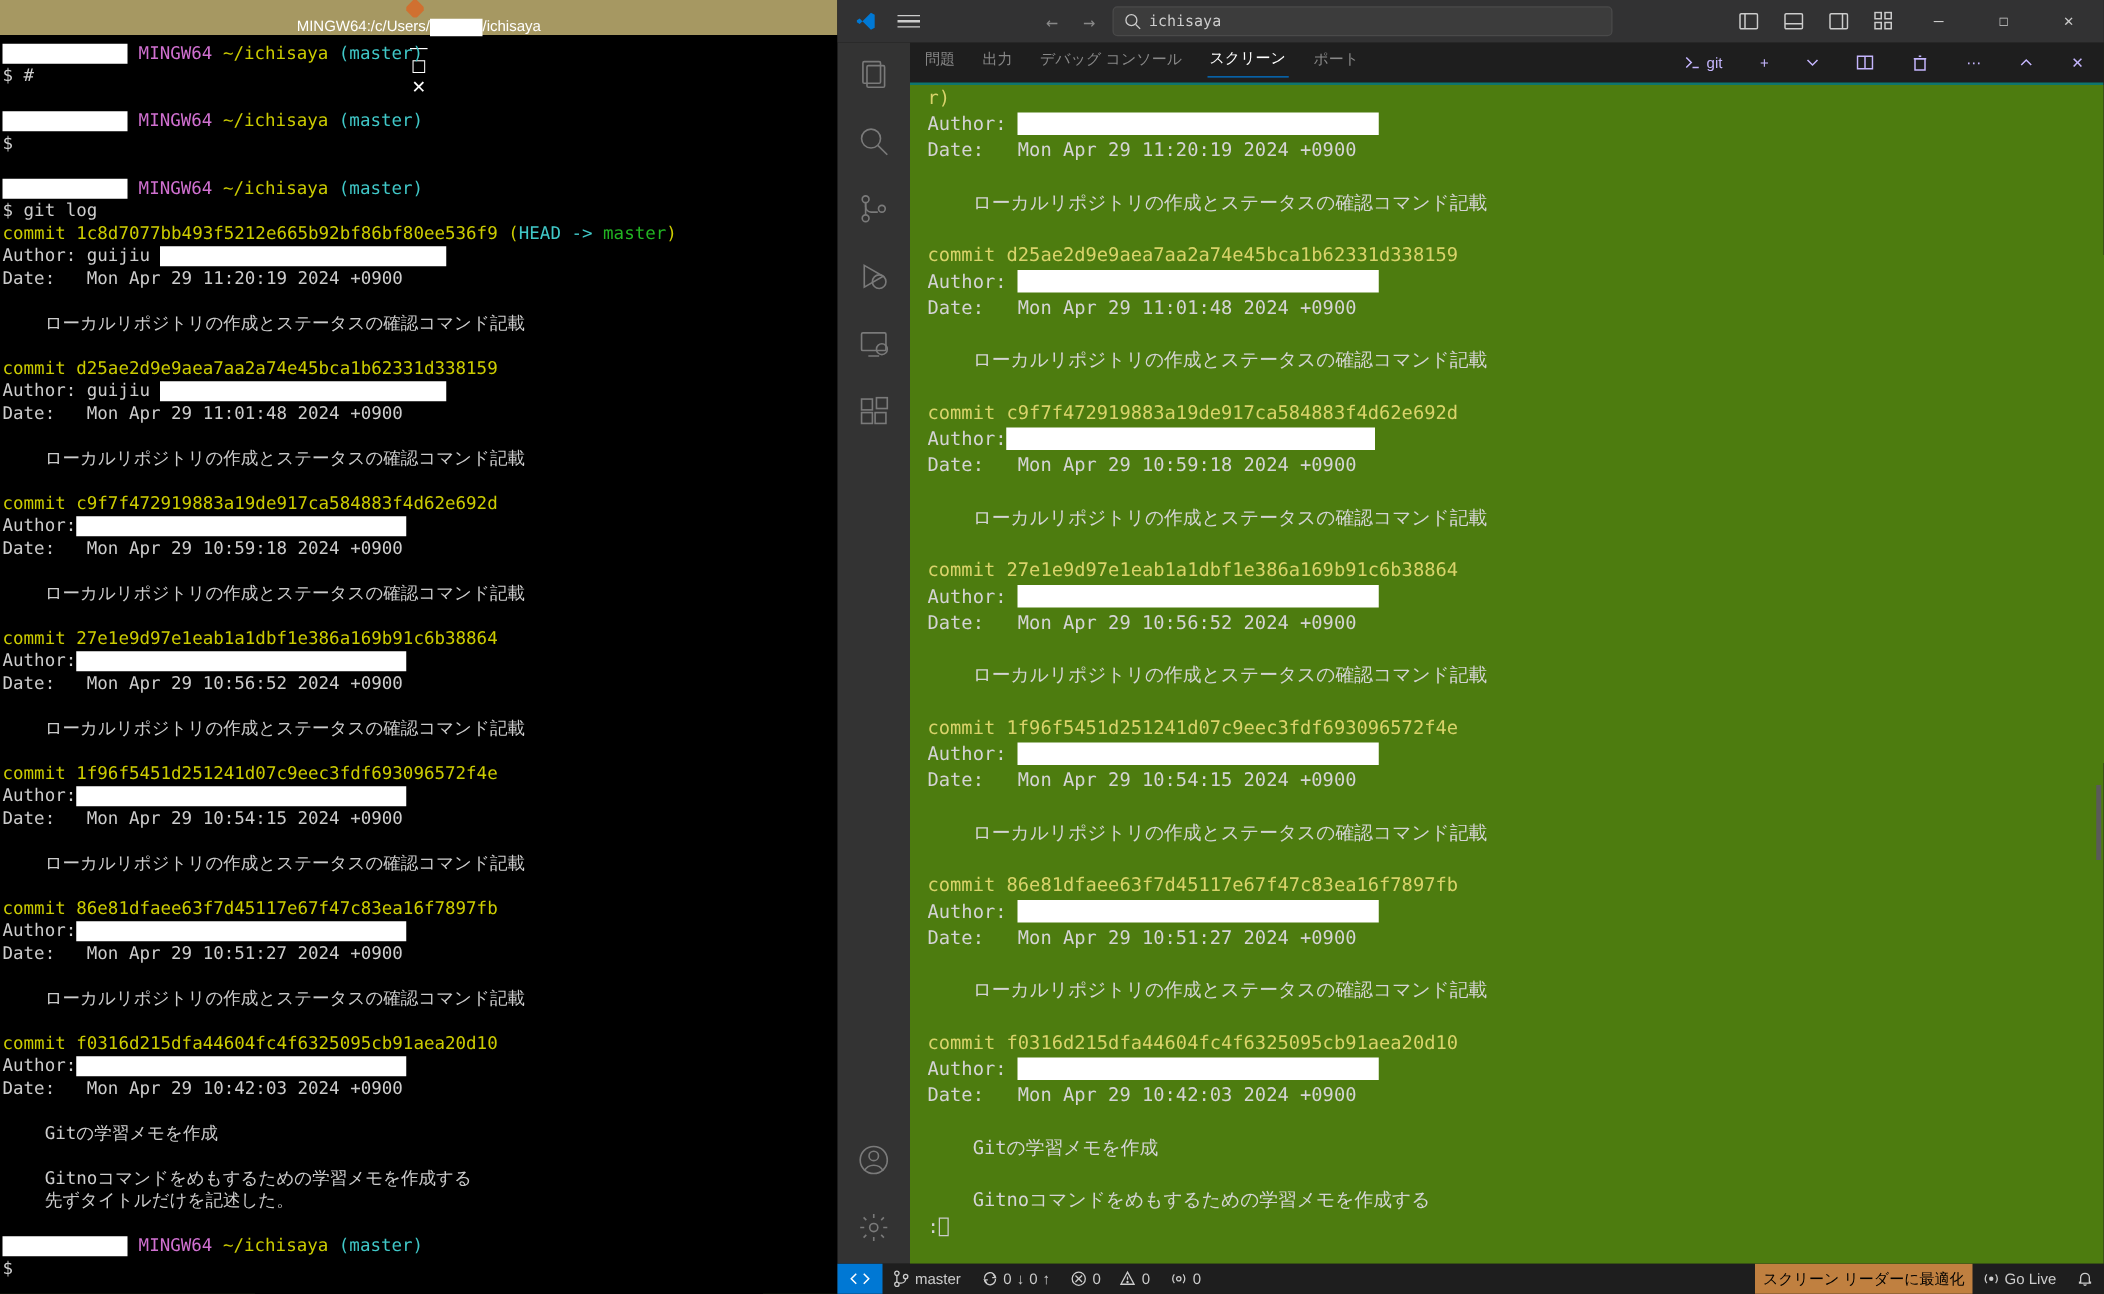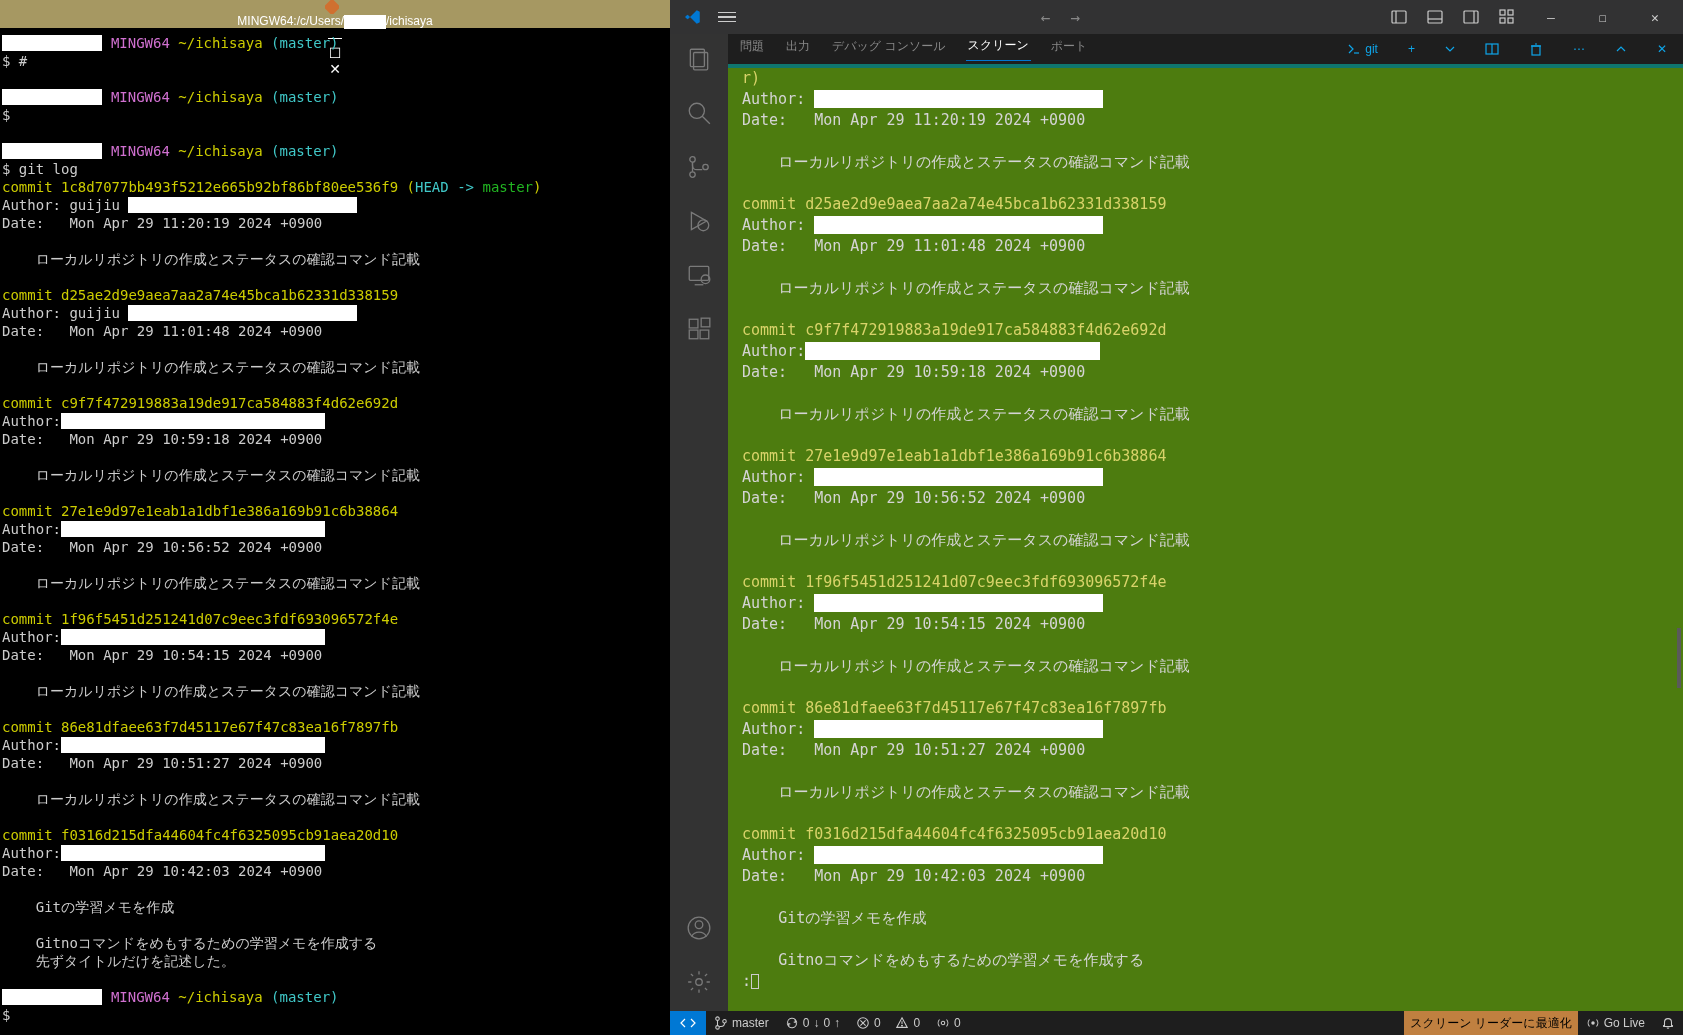--- a/index.html
+++ b/index.html
@@ -30,25 +30,25 @@
 .vsc-title .search svg { margin-right:6px; }
 .vsc-title .iconbtn { width:28px; height:28px; display:flex; align-items:center; justify-content:center; color:#ccc; }
 .vsc-title .winctl { width:44px; height:34px; display:flex; align-items:center; justify-content:center; color:#ccc; }
 
 .vsc-main { flex:1; display:flex; overflow:hidden; }
 .activitybar { width:58px; background:#333; display:flex; flex-direction:column; align-items:center; padding-top:10px; gap:24px; }
 .activitybar .ab-icon { width:30px; height:30px; display:flex; align-items:center; justify-content:center; color:#7a7a7a; }
 .activitybar .ab-spacer { flex:1; }
 
 .editor-area { flex:1; display:flex; flex-direction:column; overflow:hidden; }
-.panel-tabs { height:34px; background:#1e1e1e; border-bottom:4px solid #0f766e; display:flex; align-items:center; padding:0 10px; gap:18px; font-size:12px; color:#888; font-family:"Segoe UI",Meiryo,sans-serif; }
+.panel-tabs { height:34px; background:#1e1e1e; border-bottom:2px solid #0f766e; display:flex; align-items:center; padding:0 10px; gap:18px; font-size:12px; color:#888; font-family:"Segoe UI",Meiryo,sans-serif; }
 .panel-tabs .tab { padding:0 2px 6px; }
 .panel-tabs .tab.active { color:#fff; border-bottom:1px solid #0078d4; }
 .panel-tabs .spacer { flex:1; }
-.panel-tabs .tool { padding:0 6px; color:#0ea5e9; display:flex; align-items:center; gap:4px; }
+.panel-tabs .tool { padding:0 6px; color:#c4b5fd; display:flex; align-items:center; gap:4px; }
 
 .terminal { flex:1; background:#4d7c0f; padding:0 14px; font-size:15px; line-height:21px; font-family:Consolas,"Courier New",monospace; overflow:hidden; position:relative; }
 .terminal pre { white-space:pre-wrap; }
 .tc-y { color:#d9d36a; } .tc-w { color:#d4d4d4; } .bg-w2 { background:#fff; color:#fff; }
 .term-scroll { position:absolute; right:2px; top:560px; width:4px; height:60px; background:#5a5a5a; }
 
 .statusbar { height:24px; background:#1e1e1e; display:flex; align-items:center; font-size:12px; color:#ccc; font-family:"Segoe UI",Meiryo,sans-serif; }
 .statusbar .remote { width:36px; height:24px; background:#0078d4; display:flex; align-items:center; justify-content:center; color:#fff; }
 .statusbar .item { padding:0 8px; display:flex; align-items:center; gap:4px; }
 .statusbar .spacer { flex:1; }
@@ -137,20 +137,27 @@
           <path d="M17 3 L5 15 L2 13 L2 11 L5 9 L17 21 L21 19 L21 5 Z" fill="#0078d4" stroke="none"></path>
         </svg></span>
     <span class="menu">
         <span></span>
         <span></span>
         <span></span>
       </span>
     <span class="spacer"></span>
     <span class="nav">←</span>
     <span class="nav">→</span>
+    <div class="search">
+      <svg width="14" height="14" viewBox="0 0 16 16">
+          <circle cx="7" cy="7" r="5"></circle>
+          <line x1="11" y1="11" x2="15" y2="15"></line>
+        </svg>
+      <span>ichisaya</span>
+    </div>
     <span class="spacer"></span>
     <span class="iconbtn">
         <svg width="16" height="16" viewBox="0 0 16 16">
           <rect x="1" y="2" width="14" height="12" rx="1"></rect>
           <line x1="5" y1="2" x2="5" y2="14"></line>
         </svg>
       </span>
     <span class="iconbtn">
         <svg width="16" height="16" viewBox="0 0 16 16">
           <rect x="1" y="2" width="14" height="12" rx="1"></rect>

